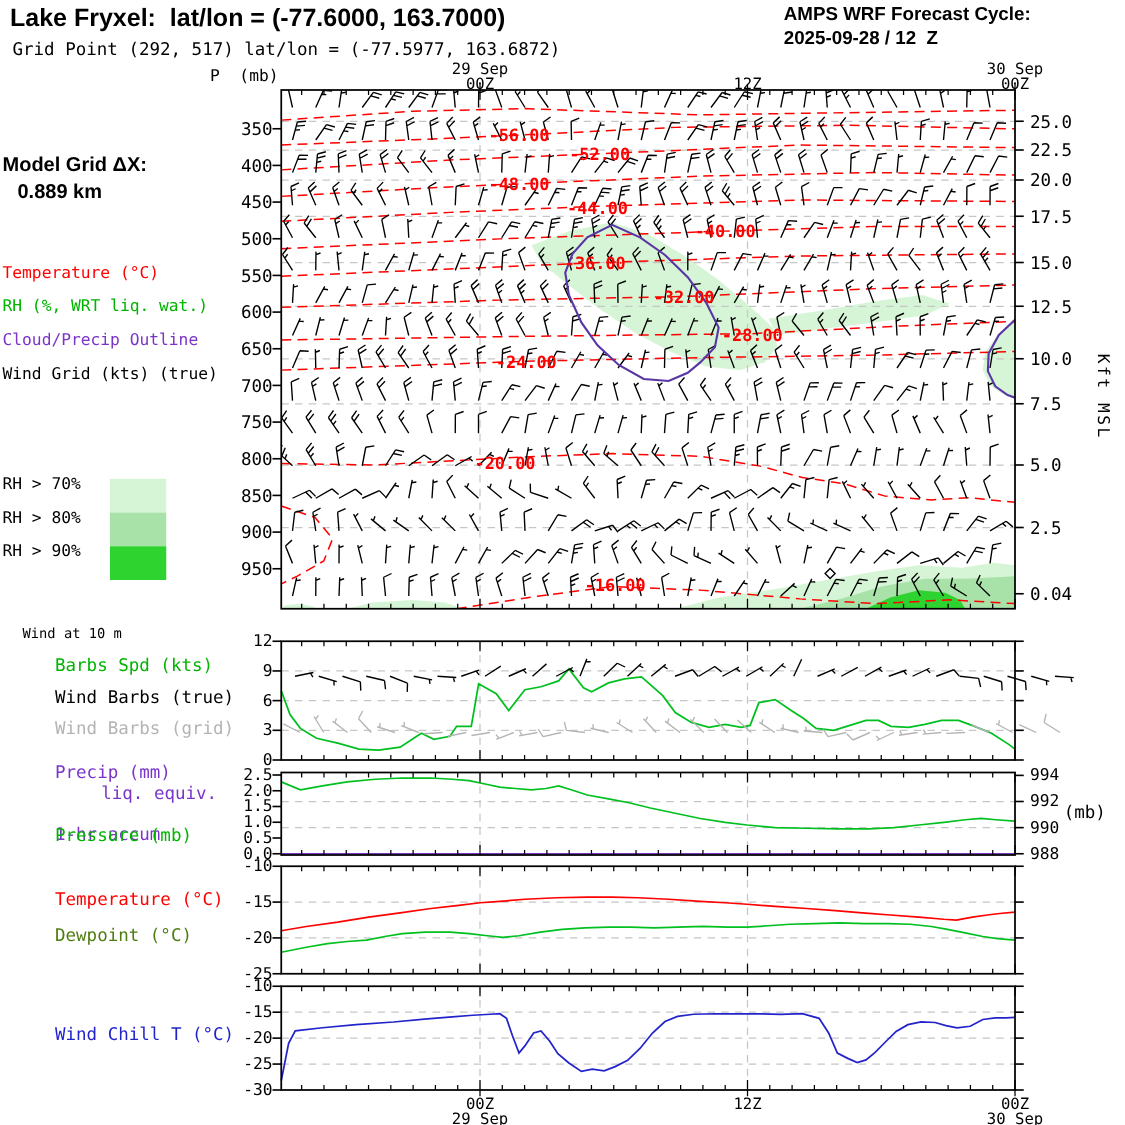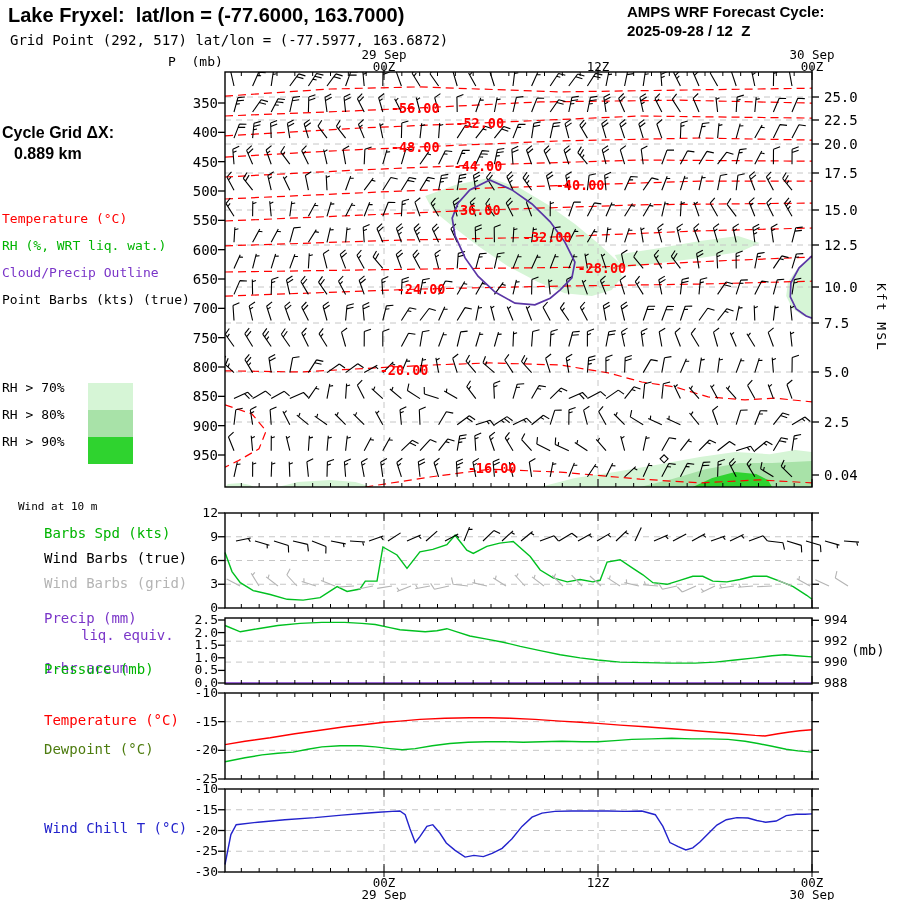--- a/index.html
+++ b/index.html
@@ -1145,27 +1145,27 @@
       <line x1="812" y1="872" x2="819" y2="872" stroke="#000" stroke-width="1.3"></line>
       <text x="218" y="876" text-anchor="end" font-size="13" fill="#000" font-family="&quot;DejaVu Sans Mono&quot;,monospace">-30</text>
     </g>
   </svg>
 
 <div class="lbl bold" style="left:8px;top:5px;font-size:20px;">Lake Fryxel:  lat/lon = (-77.6000, 163.7000)</div>
 <div class="lbl mono" style="left:10px;top:33px;font-size:14px;">Grid Point (292, 517) lat/lon = (-77.5977, 163.6872)</div>
 <div class="lbl bold" style="left:627px;top:4px;font-size:15px;">AMPS WRF Forecast Cycle:</div>
 <div class="lbl bold" style="left:627px;top:23px;font-size:15px;">2025-09-28 / 12  Z</div>
 
-<div class="lbl bold" style="left:2px;top:125px;font-size:16px;">Cycle Grid ΔX:</div>
+<div class="lbl bold" style="left:2px;top:125px;font-size:16px;">Model Grid ΔX:</div>
 <div class="lbl bold" style="left:14px;top:146px;font-size:16px;">0.889 km</div>
 
 <div class="lbl mono" style="left: 2px; top: 212px; font-size: 13px; color: rgb(255, 0, 0);">Temperature (°C)</div>
 <div class="lbl mono" style="left: 2px; top: 239px; font-size: 13px; color: rgb(0, 180, 0);">RH (%, WRT liq. wat.)</div>
 <div class="lbl mono" style="left: 2px; top: 266px; font-size: 13px; color: rgb(122, 53, 200);">Cloud/Precip Outline</div>
-<div class="lbl mono" style="left: 2px; top: 293px; font-size: 13px; color: rgb(0, 0, 0);">Point Barbs (kts) (true)</div>
+<div class="lbl mono" style="left: 2px; top: 293px; font-size: 13px; color: rgb(0, 0, 0);">Wind Grid (kts) (true)</div>
 
 <div class="lbl mono" style="left:2px;top:381px;font-size:13px;">RH &gt; 70%</div>
 <div class="lbl mono" style="left:2px;top:408px;font-size:13px;">RH &gt; 80%</div>
 <div class="lbl mono" style="left:2px;top:435px;font-size:13px;">RH &gt; 90%</div>
 <div class="sw" style="left: 88px; top: 383px; background: rgb(214, 245, 214);"></div>
 <div class="sw" style="left: 88px; top: 410px; background: rgb(168, 226, 168);"></div>
 <div class="sw" style="left: 88px; top: 437px; background: rgb(47, 211, 47);"></div>
 
 <div class="lbl mono" style="left:18px;top:501px;font-size:11px;">Wind at 10 m</div>
 <div class="lbl mono" style="left: 44px; top: 526px; font-size: 14px; color: rgb(0, 180, 0);">Barbs Spd (kts)</div>

